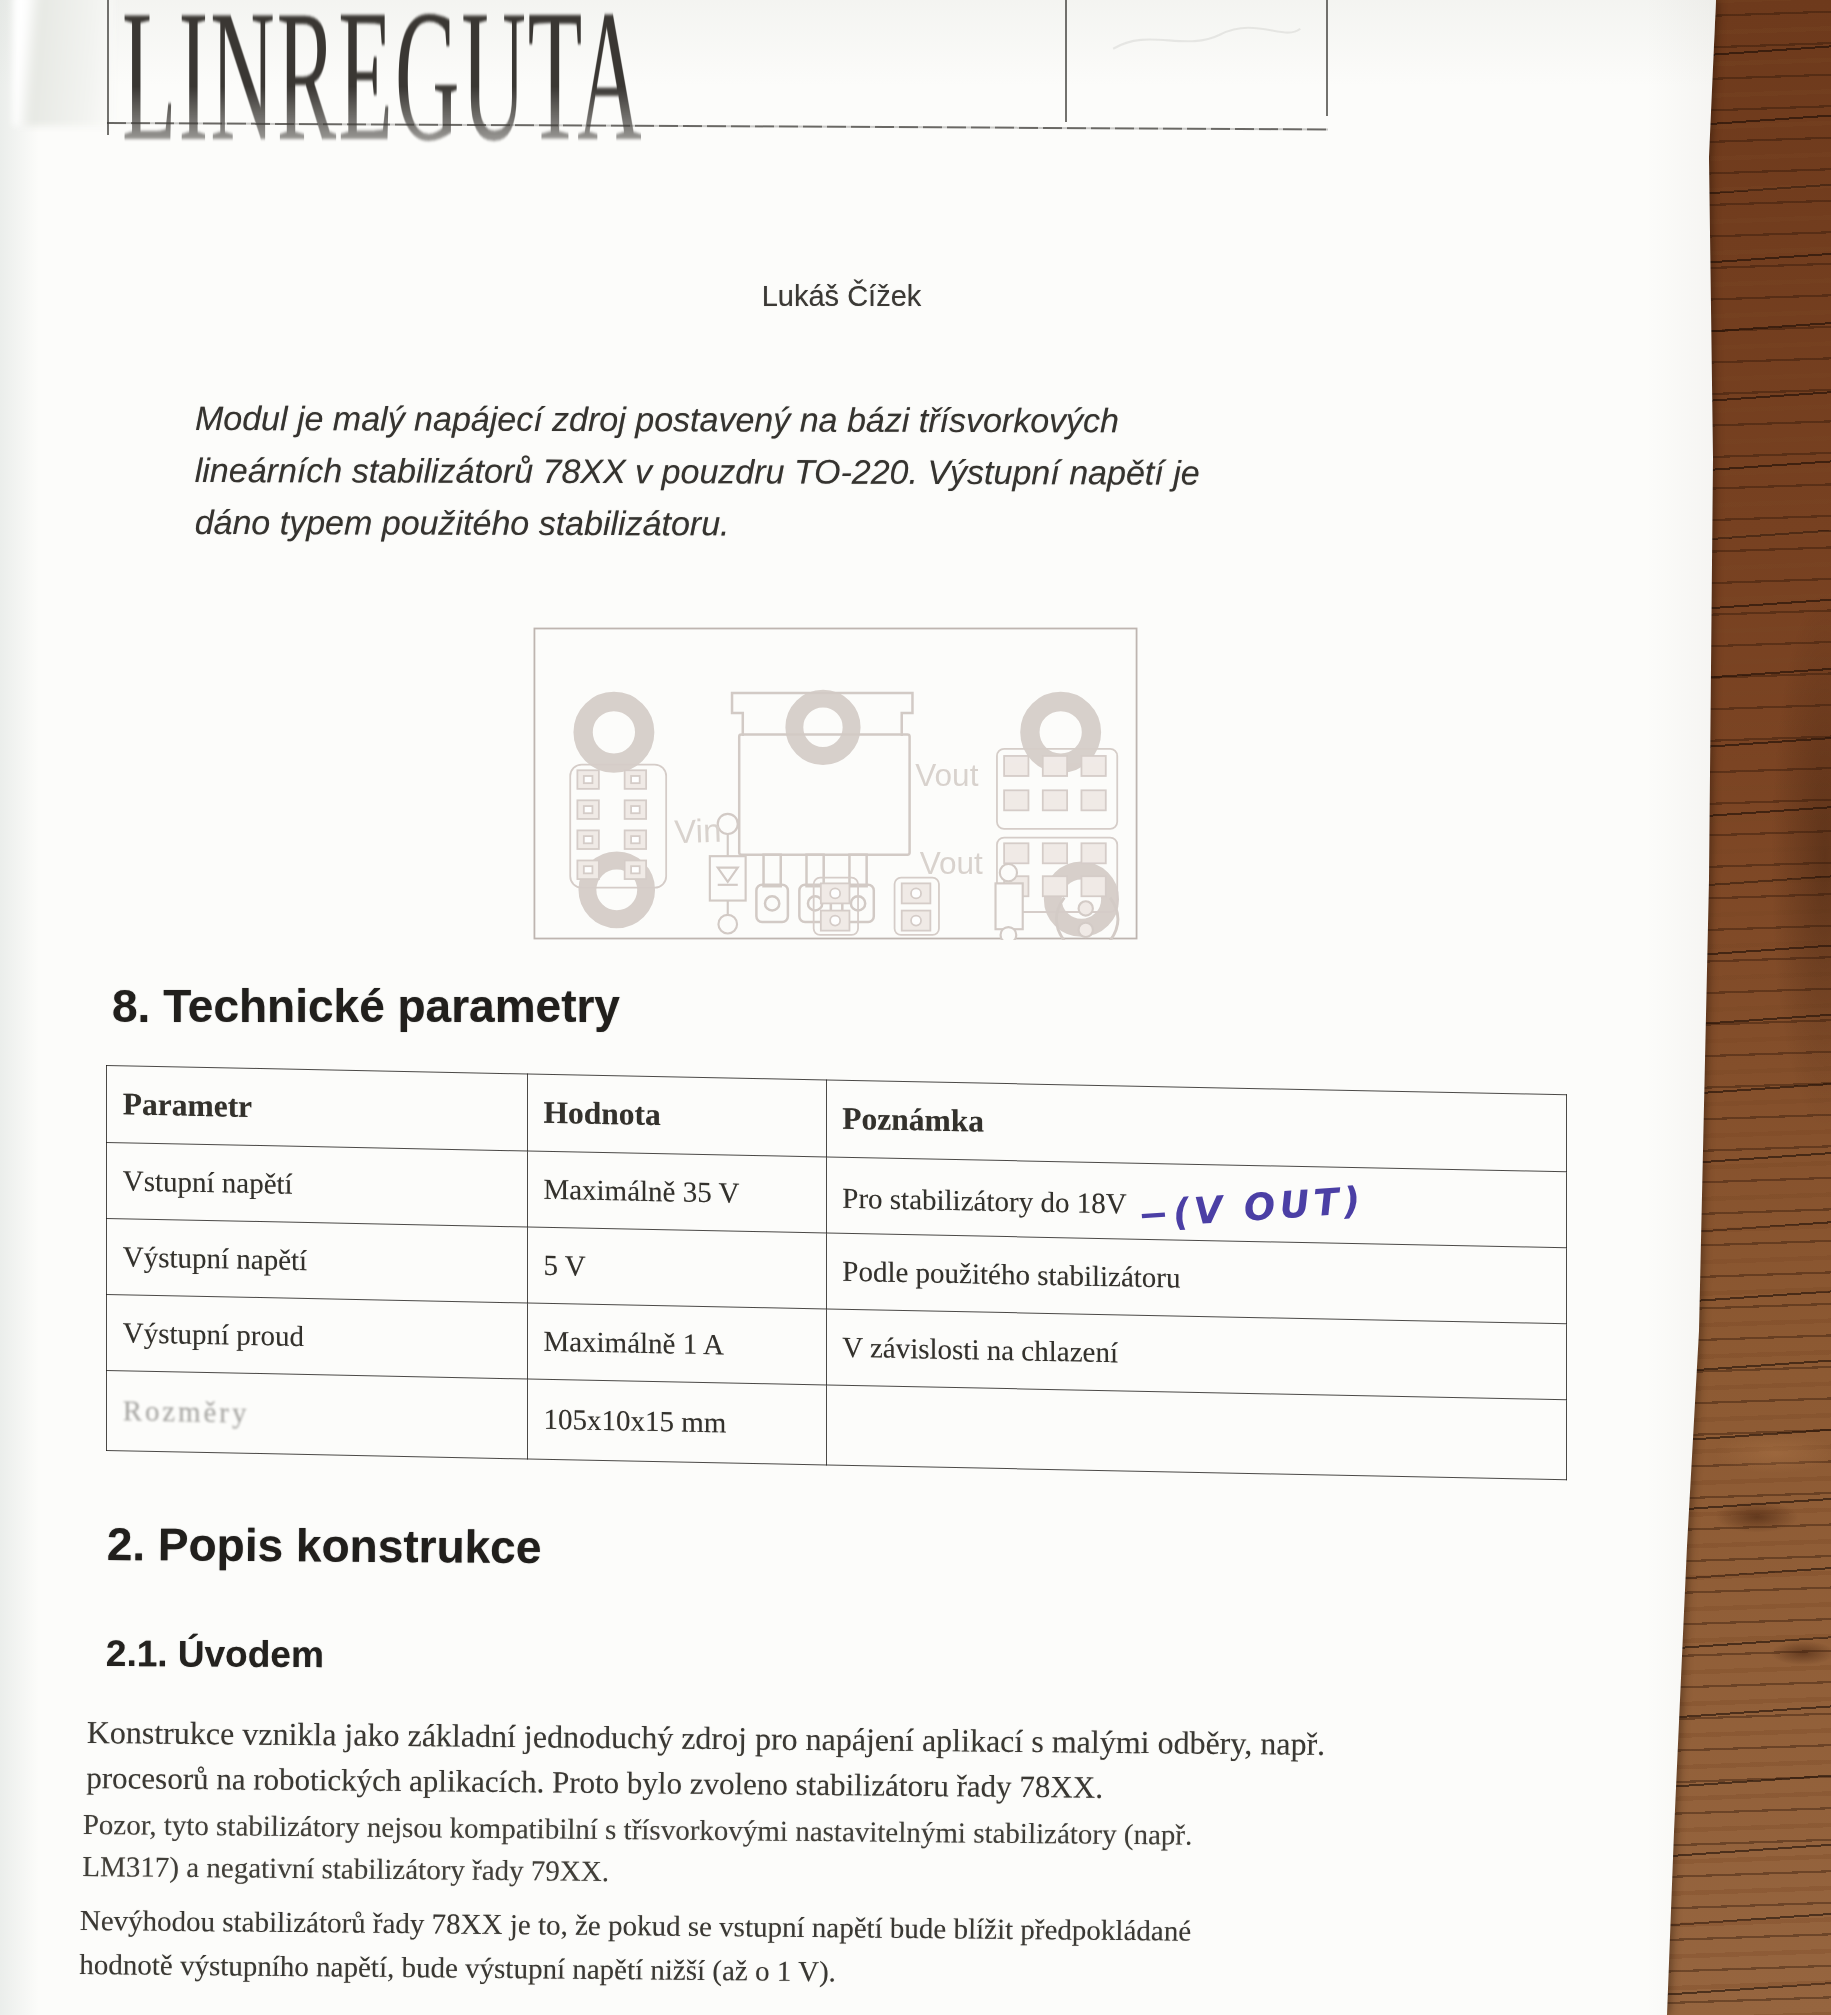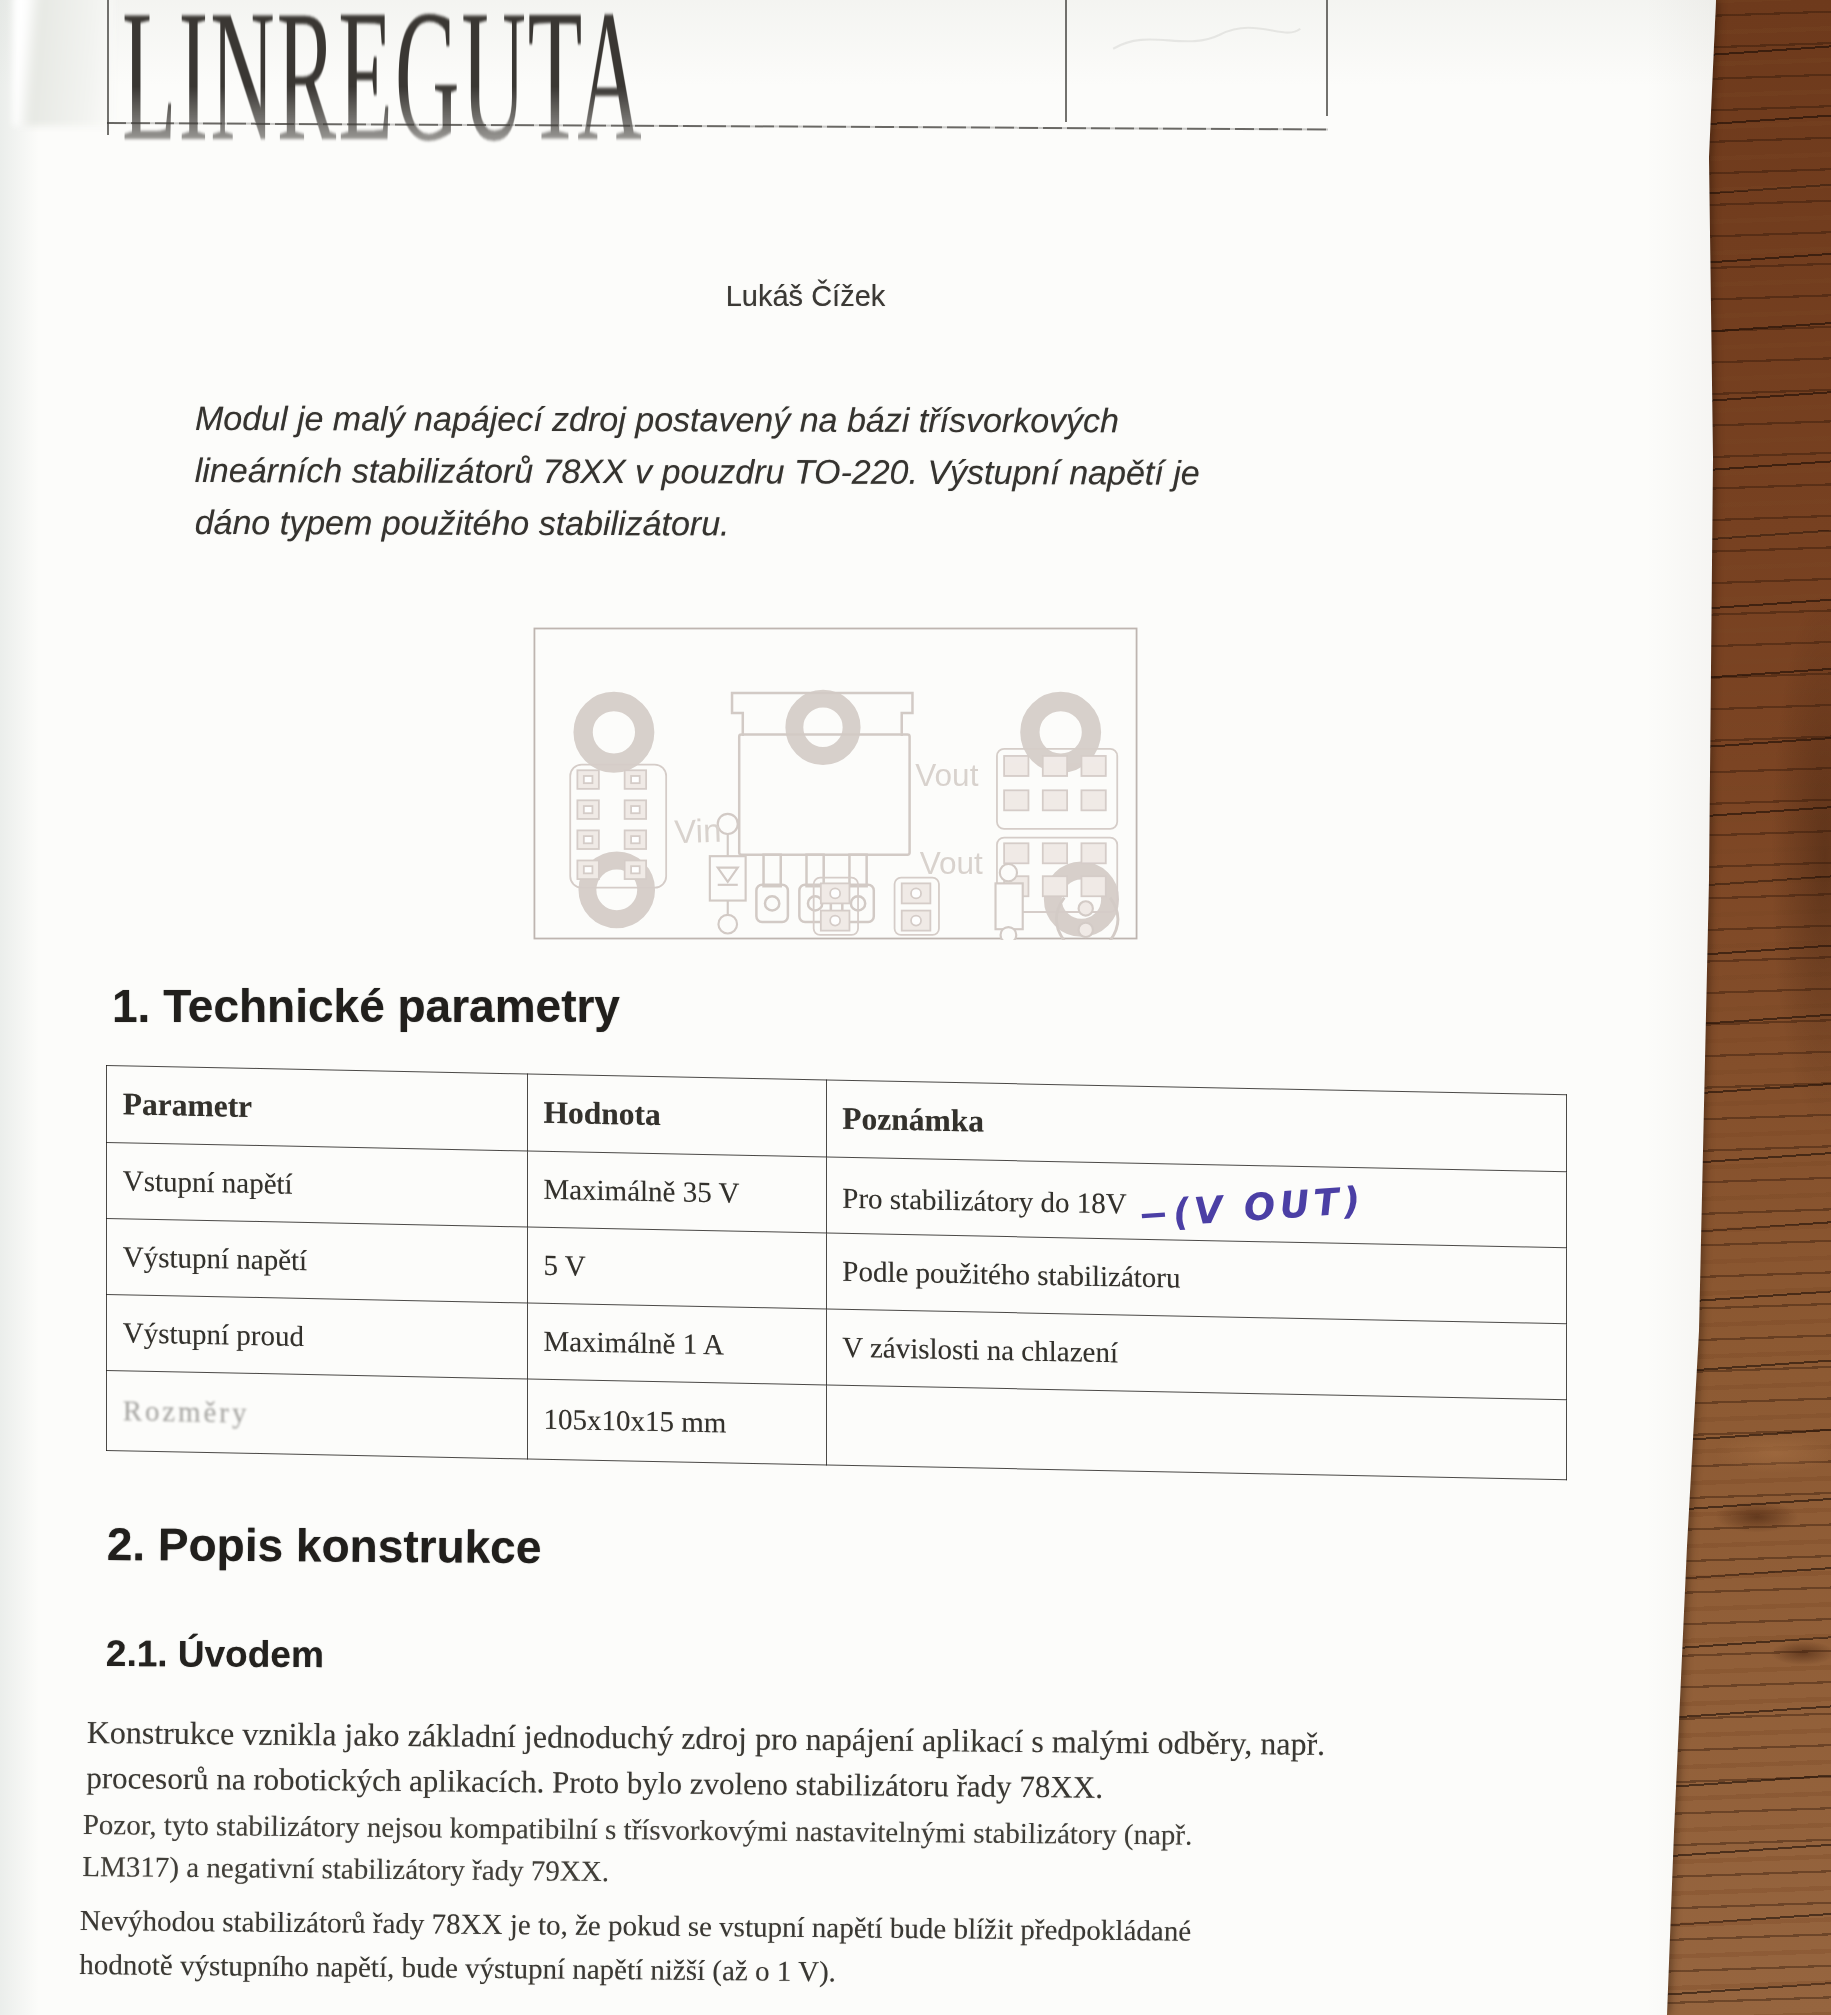--- a/index.html
+++ b/index.html
@@ -55,21 +55,21 @@
   .hdr-scribble{position:absolute;left:1106px;top:13px;width:200px;height:50px;opacity:.18;}
 
   
   .doc-title{
     position:absolute;left:0;top:192px;width:1611px;text-align:center;
     font-size:47px;color:#34322e;letter-spacing:0.4px;
     text-shadow:0 0 1px rgba(40,38,34,.55);
   }
   .doc-author{
     position:absolute;left:0;top:280px;width:1611px;text-align:center;
-    font-size:29px;color:#3b3935;text-shadow:0 0 0.7px rgba(40,38,34,.5);
+    font-size:29px;color:#3b3935;text-shadow:0 0 0.7px rgba(40,38,34,.5);padding-left:36px;
   }
   .intro{
     position:absolute;left:195px;top:392px;width:1274px;
     font-style:italic;font-size:34px;line-height:52px;color:#35332f;
     text-shadow:0 0 0.9px rgba(45,42,38,.45);
     transform:rotate(.15deg);transform-origin:top left;
   }
 
   
   .pcb{position:absolute;left:533px;top:627px;width:605px;height:313px;opacity:.92;}
@@ -250,21 +250,21 @@
             <circle cx="772" cy="423" r="10" stroke-width="3" fill="#efe9e5"></circle>
           </g>
         </g>
         <g font-family="Liberation Sans, sans-serif" fill="#d6cfca">
           <text x="198" y="302" font-size="46" transform="rotate(-2 198 302)">Vin</text>
           <text x="534" y="222" font-size="44">Vout</text>
           <text x="540" y="345" font-size="44">Vout</text>
         </g>
       </svg>
 
-      <div class="h1a">1. Technické parametry</div>
+      <div class="h1a">8. Technické parametry</div>
 
       <table class="ttable">
         <colgroup>
             <col class="col1">
             <col class="col2">
             <col class="col3">
           </colgroup>
         <tbody>
             <tr>
           <th>Parametr</th>

